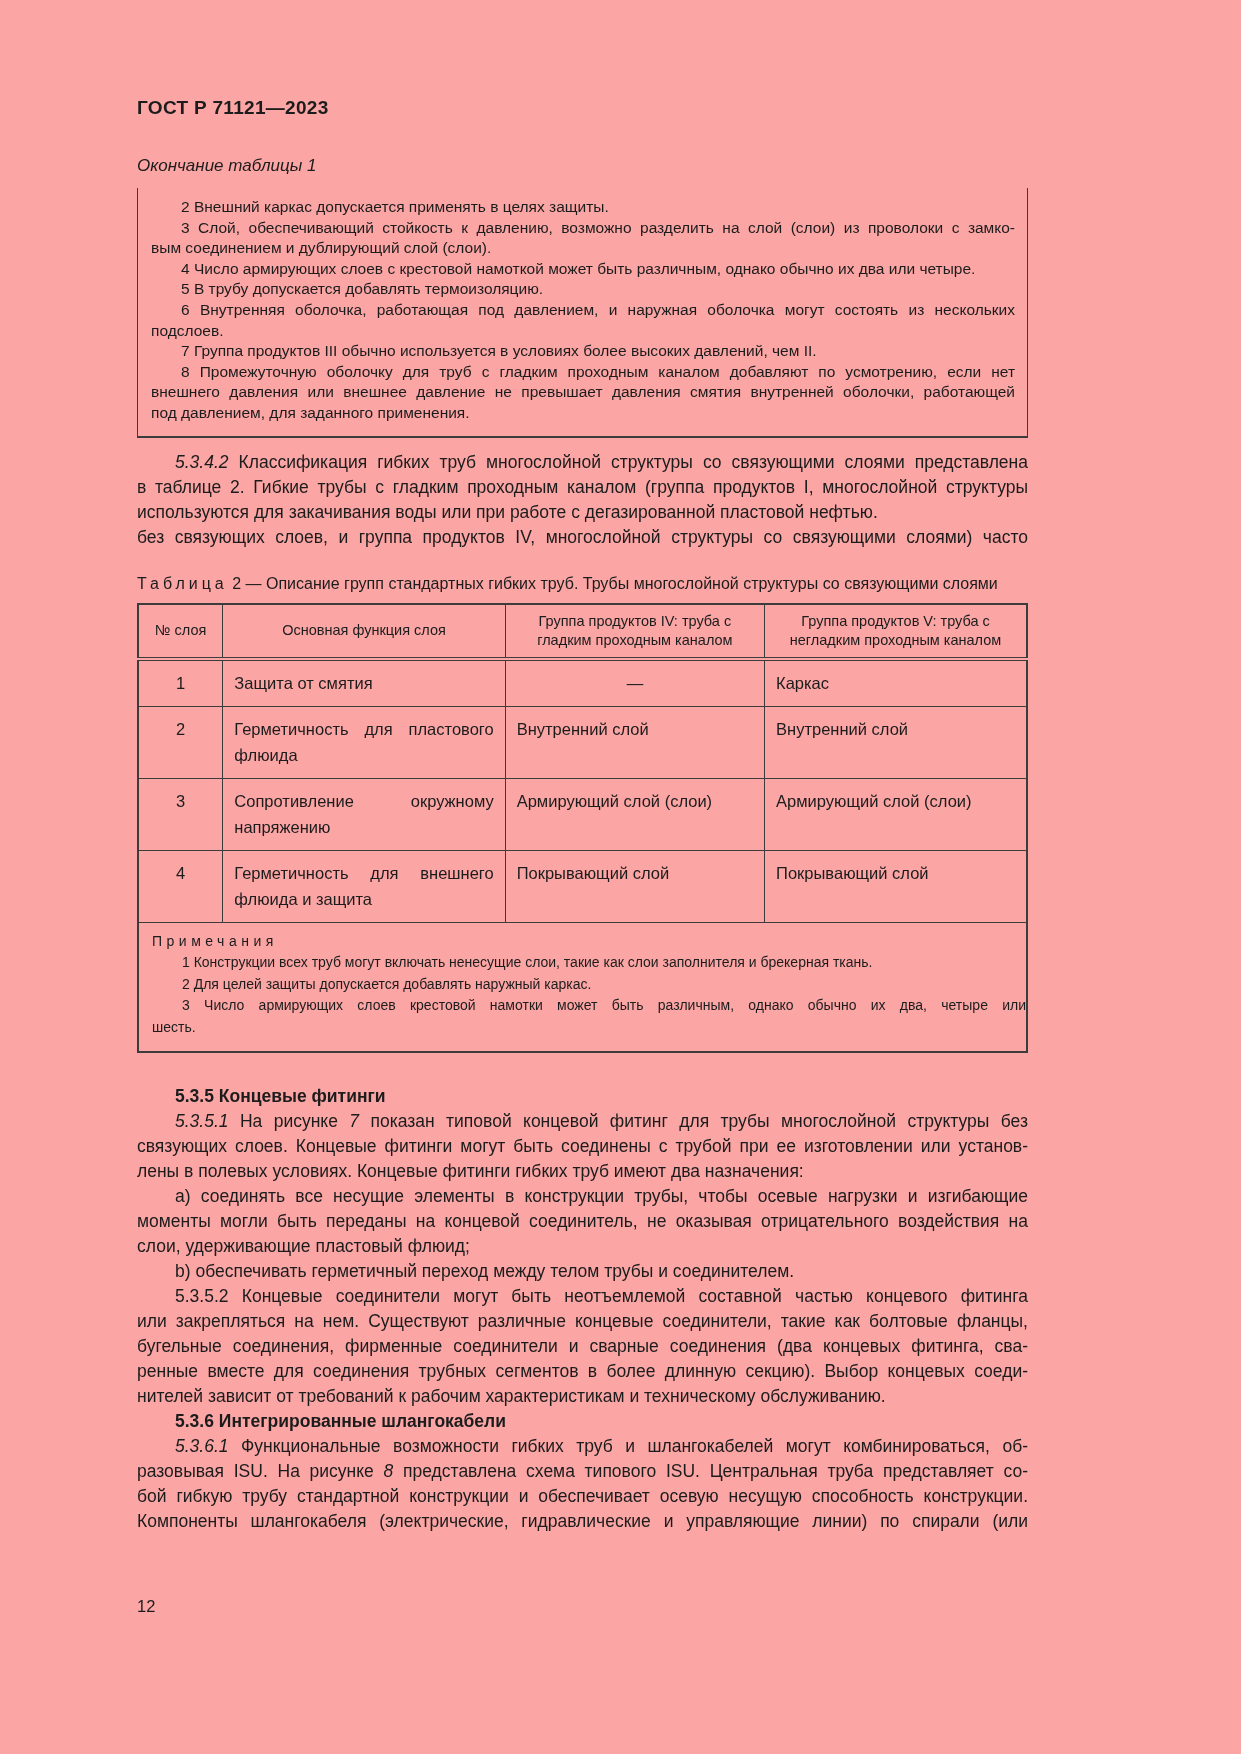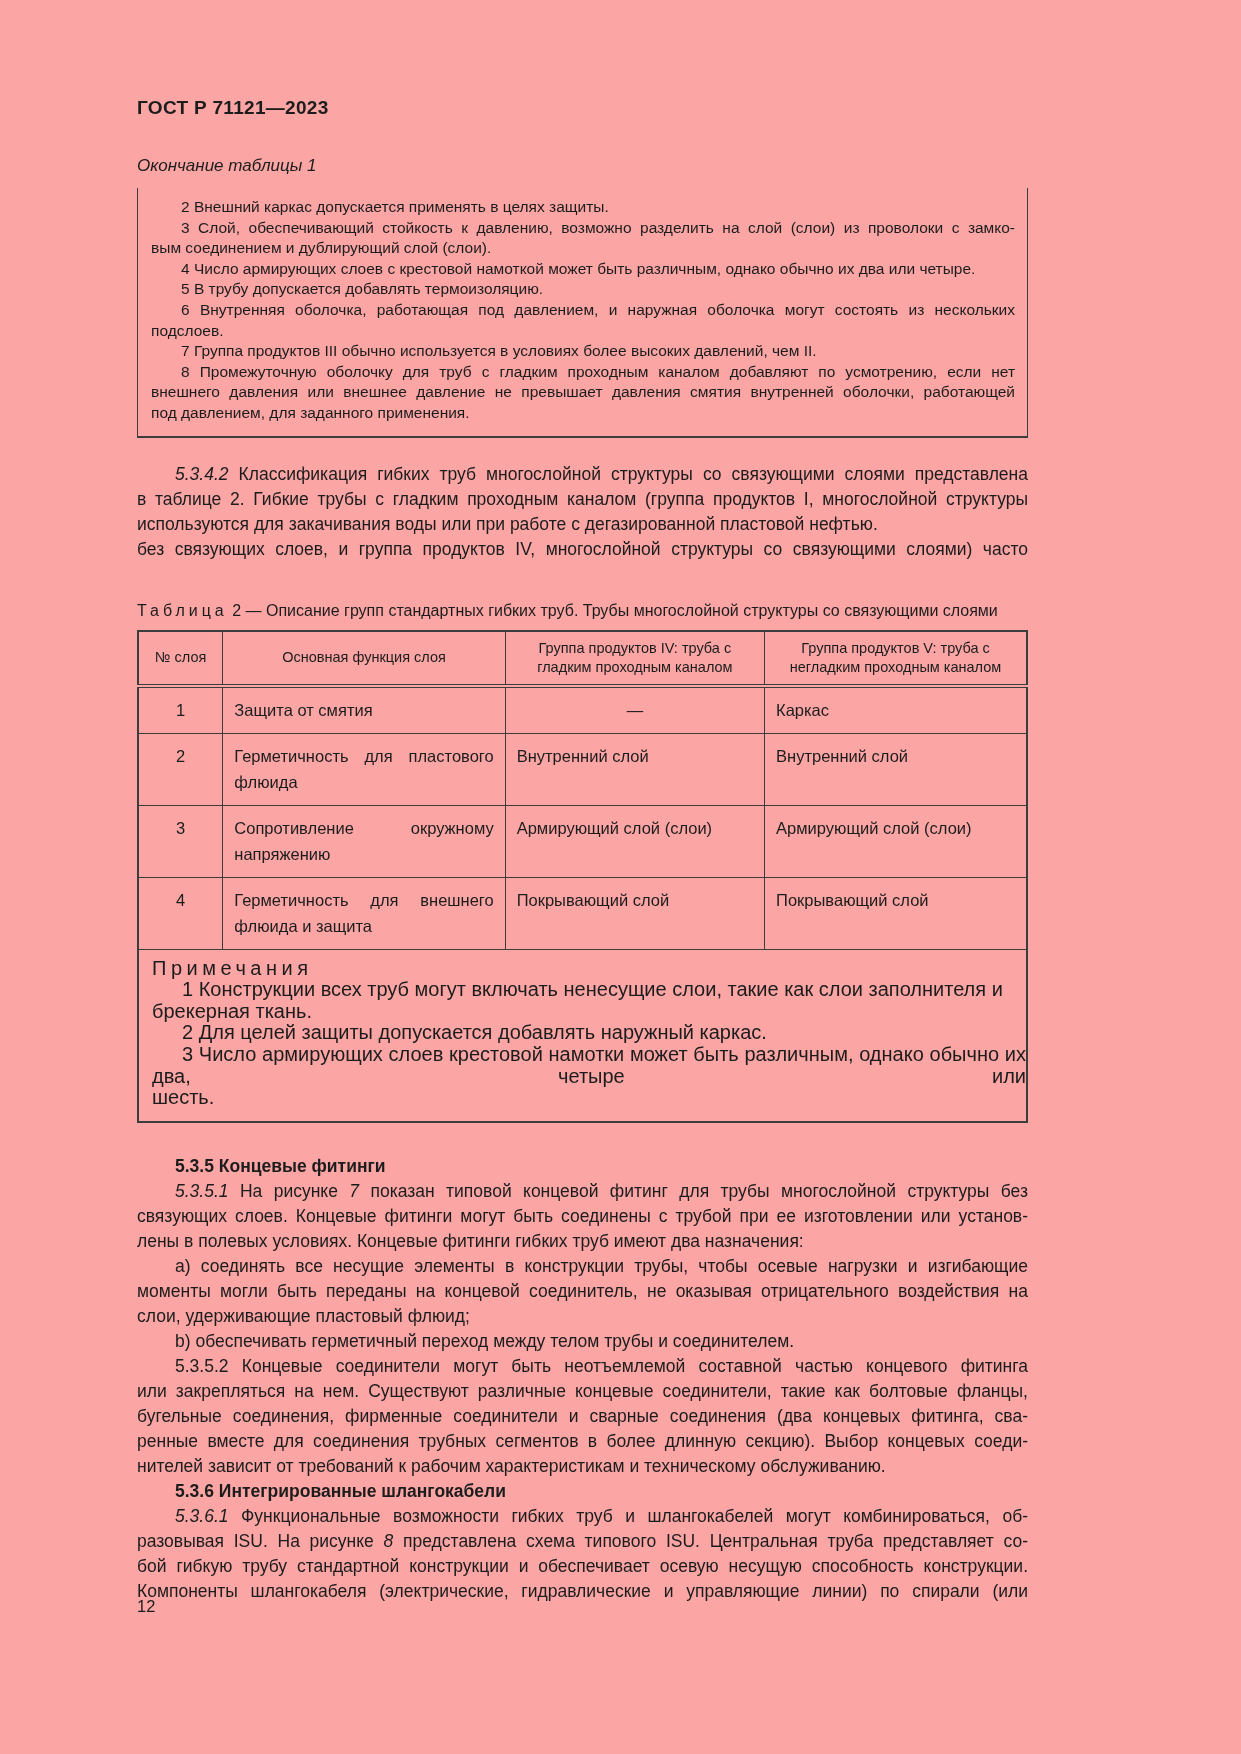--- a/index.html
+++ b/index.html
@@ -22,25 +22,25 @@
     padding:9px 12px 12px 13px;
     font-size:15.5px;line-height:20.6px;
   }
   .ln{min-height:1em;}
   .j{text-align:justify;text-align-last:justify;}
   .t1box .ind{text-indent:30px;}
 
   
   .body-text{font-size:17.5px;line-height:25px;}
   .body-text .ind{text-indent:38px;}
-  .p5342{margin-top:24px;}
+  .p5342{margin-top:12px;}
   .h5{font-weight:bold;text-indent:38px;}
 
   
-  .caption{margin-top:40px;font-size:16px;}
+  .caption{margin-top:25px;font-size:16px;}
   .caption .sp{letter-spacing:4px;}
 
   
   table.t2{
     margin-top:10px;width:891px;border-collapse:collapse;
     font-size:16.5px;
     border:2px solid #3c3c3c;
   }
   .t2 th{
     border:1px solid #3c3c3c;border-bottom:4px double #3c3c3c;
@@ -48,21 +48,21 @@
     padding:7px 8px;text-align:center;vertical-align:middle;
   }
   .t2 td{
     border:1px solid #3c3c3c;
     padding:9px 11px 10px 11px;vertical-align:top;line-height:26px;
   }
   .t2 td.c{text-align:center;}
   .t2 td.f{text-align:justify;}
   .t2 td.notes-cell{
     padding:8px 0 12px 13px;
-    font-size:20px;line-height:21.6px;
+    font-size:14px;line-height:21.6px;
   }
   .notes-cell .ind{text-indent:30px;}
   .notes-title{letter-spacing:4.5px;}
 
   .after-table{margin-top:31px;}
   .pagenum{position:absolute;left:137px;top:1597px;font-size:16.5px;}
 </style>
 </head>
 <body>
 

